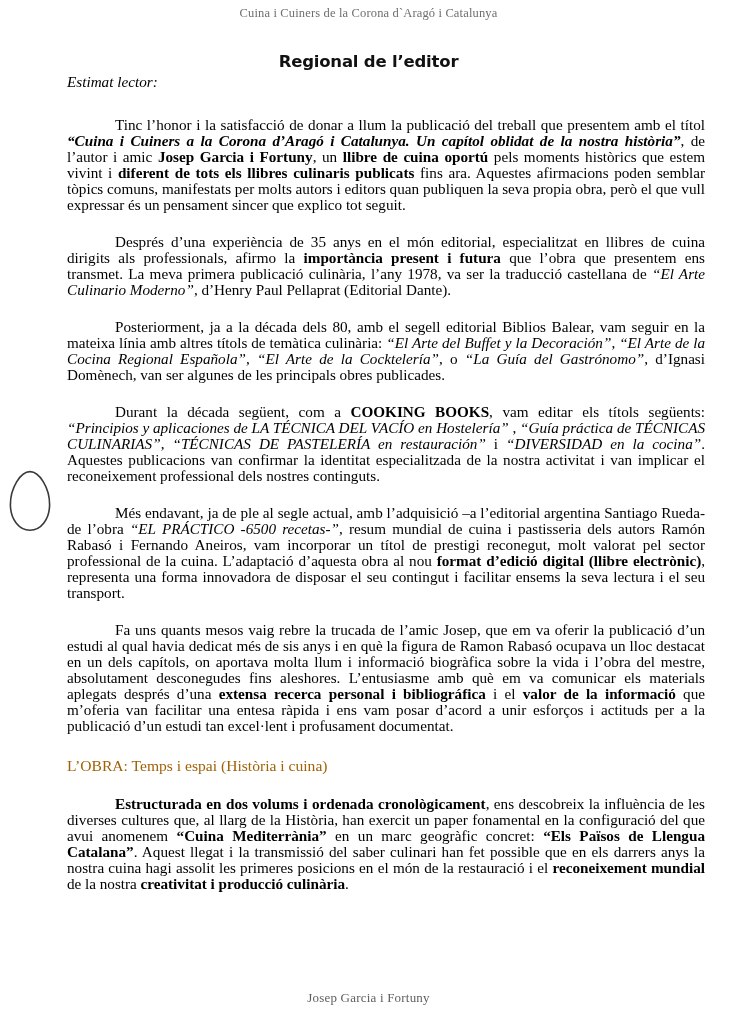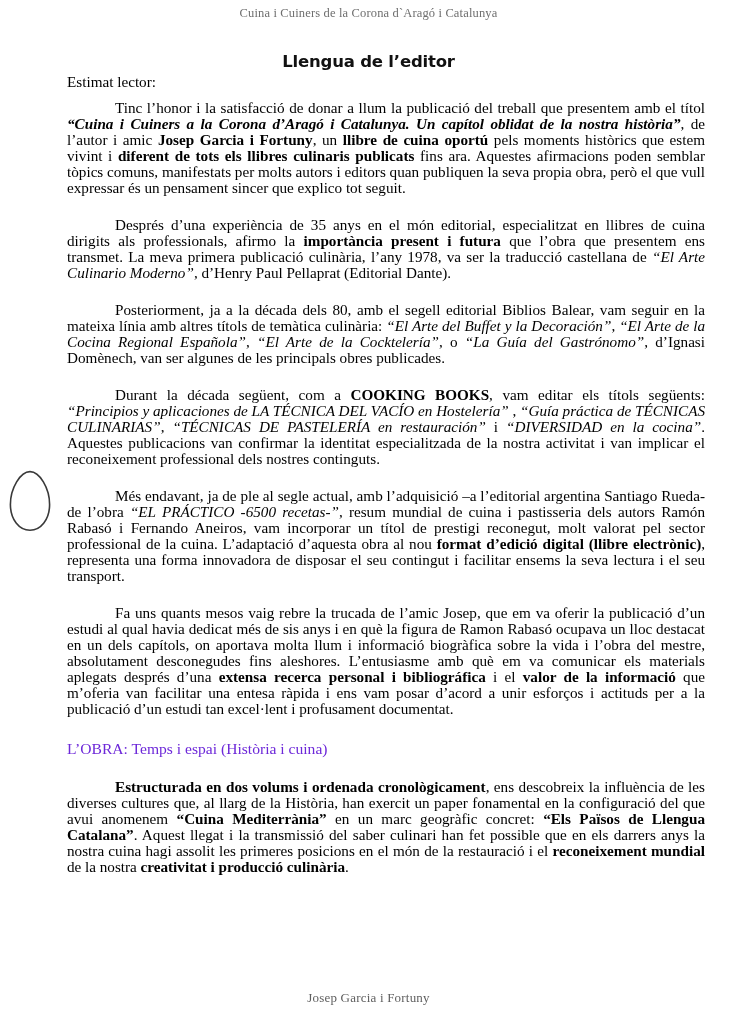--- a/index.html
+++ b/index.html
@@ -56,41 +56,42 @@
   .content {
     position: absolute;
     top: 72px;
     left: 67px;
     width: 638px;
   }
 
   .salutation {
     font-size: 15.2px;
     line-height: 20px;
-    margin: 0 0 8px 0;
+    margin: 0 0 25px 0;
     text-align: left;
+    font-style: italic;
   }
 
   p.body-par {
     font-size: 15.2px;
     line-height: 16px;
     margin: 0 0 21px 0;
     text-align: justify;
     text-indent: 48px;
     hyphens: none;
     word-spacing: -0.1px;
   }
 
   .section-line {
     font-size: 15.6px;
     line-height: 21px;
     margin: 4px 0 20px 0;
     text-align: left;
     text-indent: 0;
-    color: #6d28d9;
+    color: #a16207;
   }
 
   b, strong { font-weight: bold; }
   i, em { font-style: italic; }
   .bi { font-weight: bold; font-style: italic; }
 
   
   .signature {
     position: absolute;
     top: 990px;
@@ -114,21 +115,21 @@
   }
   .egg-mark svg { display: block; }
 </style>
 </head>
 <body>
 
 <div class="page">
 
   <div class="running-header">Cuina i Cuiners de la Corona d`Aragó i Catalunya</div>
 
-  <h1 class="doc-title">Llengua de l’editor</h1>
+  <h1 class="doc-title">Regional de l’editor</h1>
 
   <div class="egg-mark">
     <svg width="44" height="62" viewBox="0 0 44 62" fill="none" xmlns="http://www.w3.org/2000/svg">
       <path d="M22 1.6 C31.5 1.6 41.6 18 41.6 34.5 C41.6 49.5 32.8 60.3 22 60.3 C11.2 60.3 2.4 49.5 2.4 34.5 C2.4 18 12.5 1.6 22 1.6 Z" stroke="#3a3a3a" stroke-width="1.6" fill="none"></path>
     </svg>
   </div>
 
   <div class="content">
 
     <p class="salutation">Estimat lector:</p>

